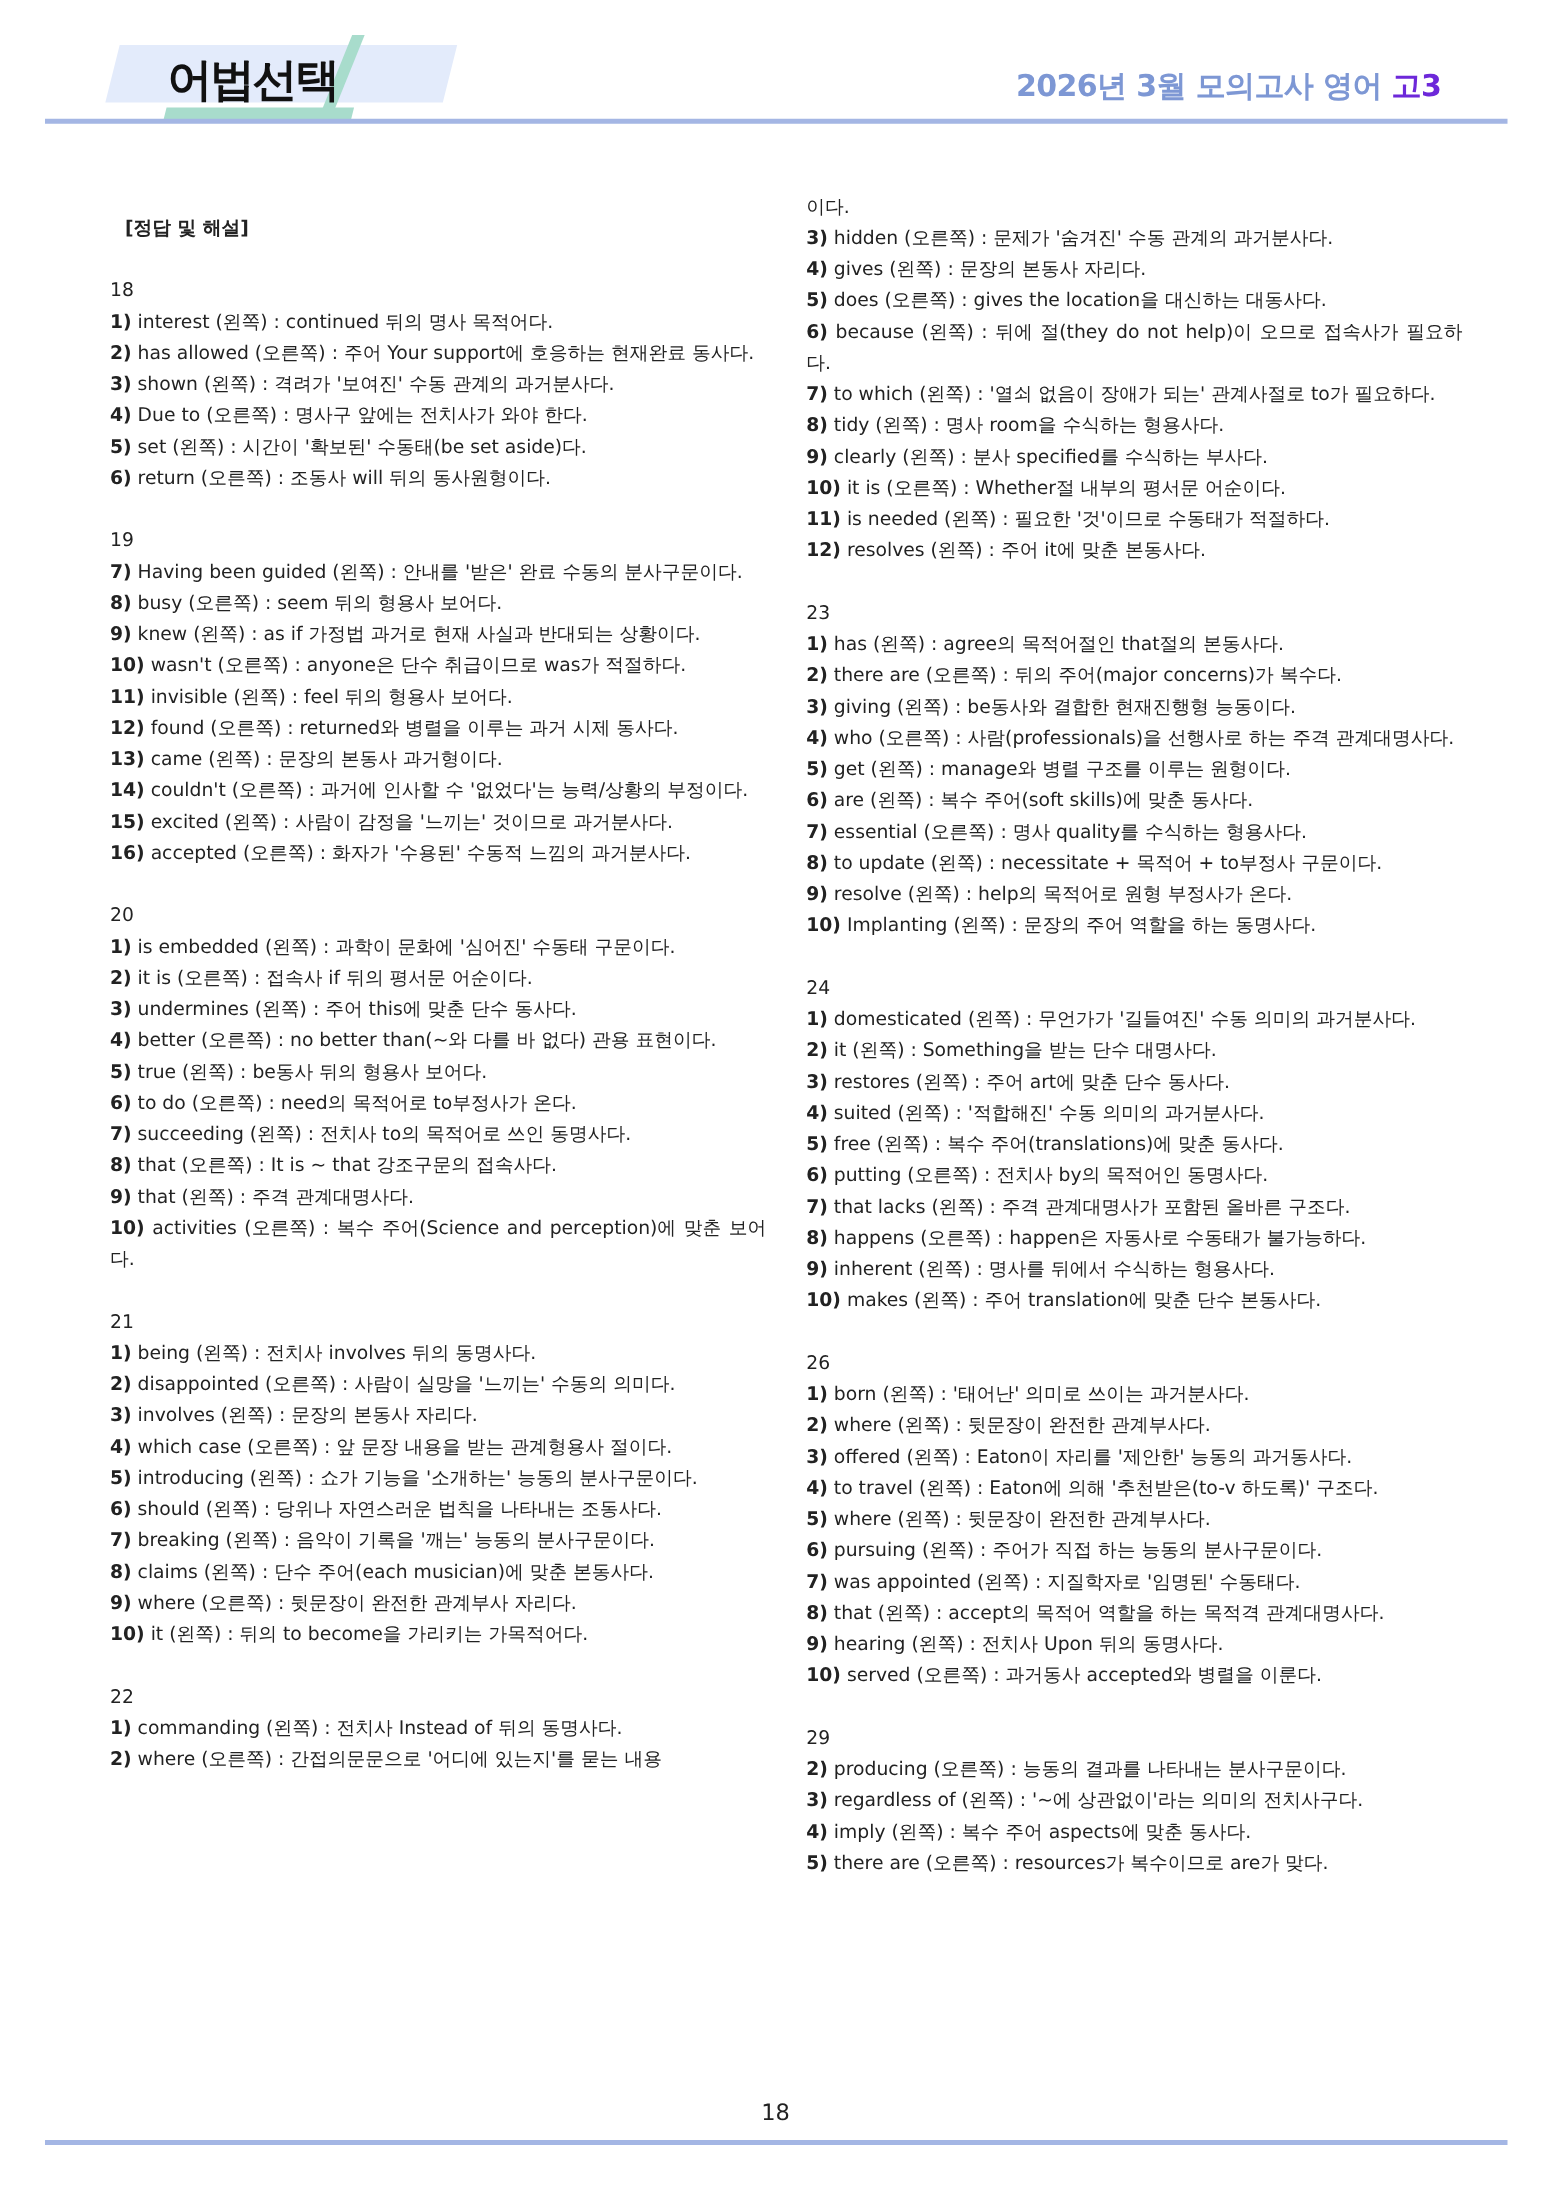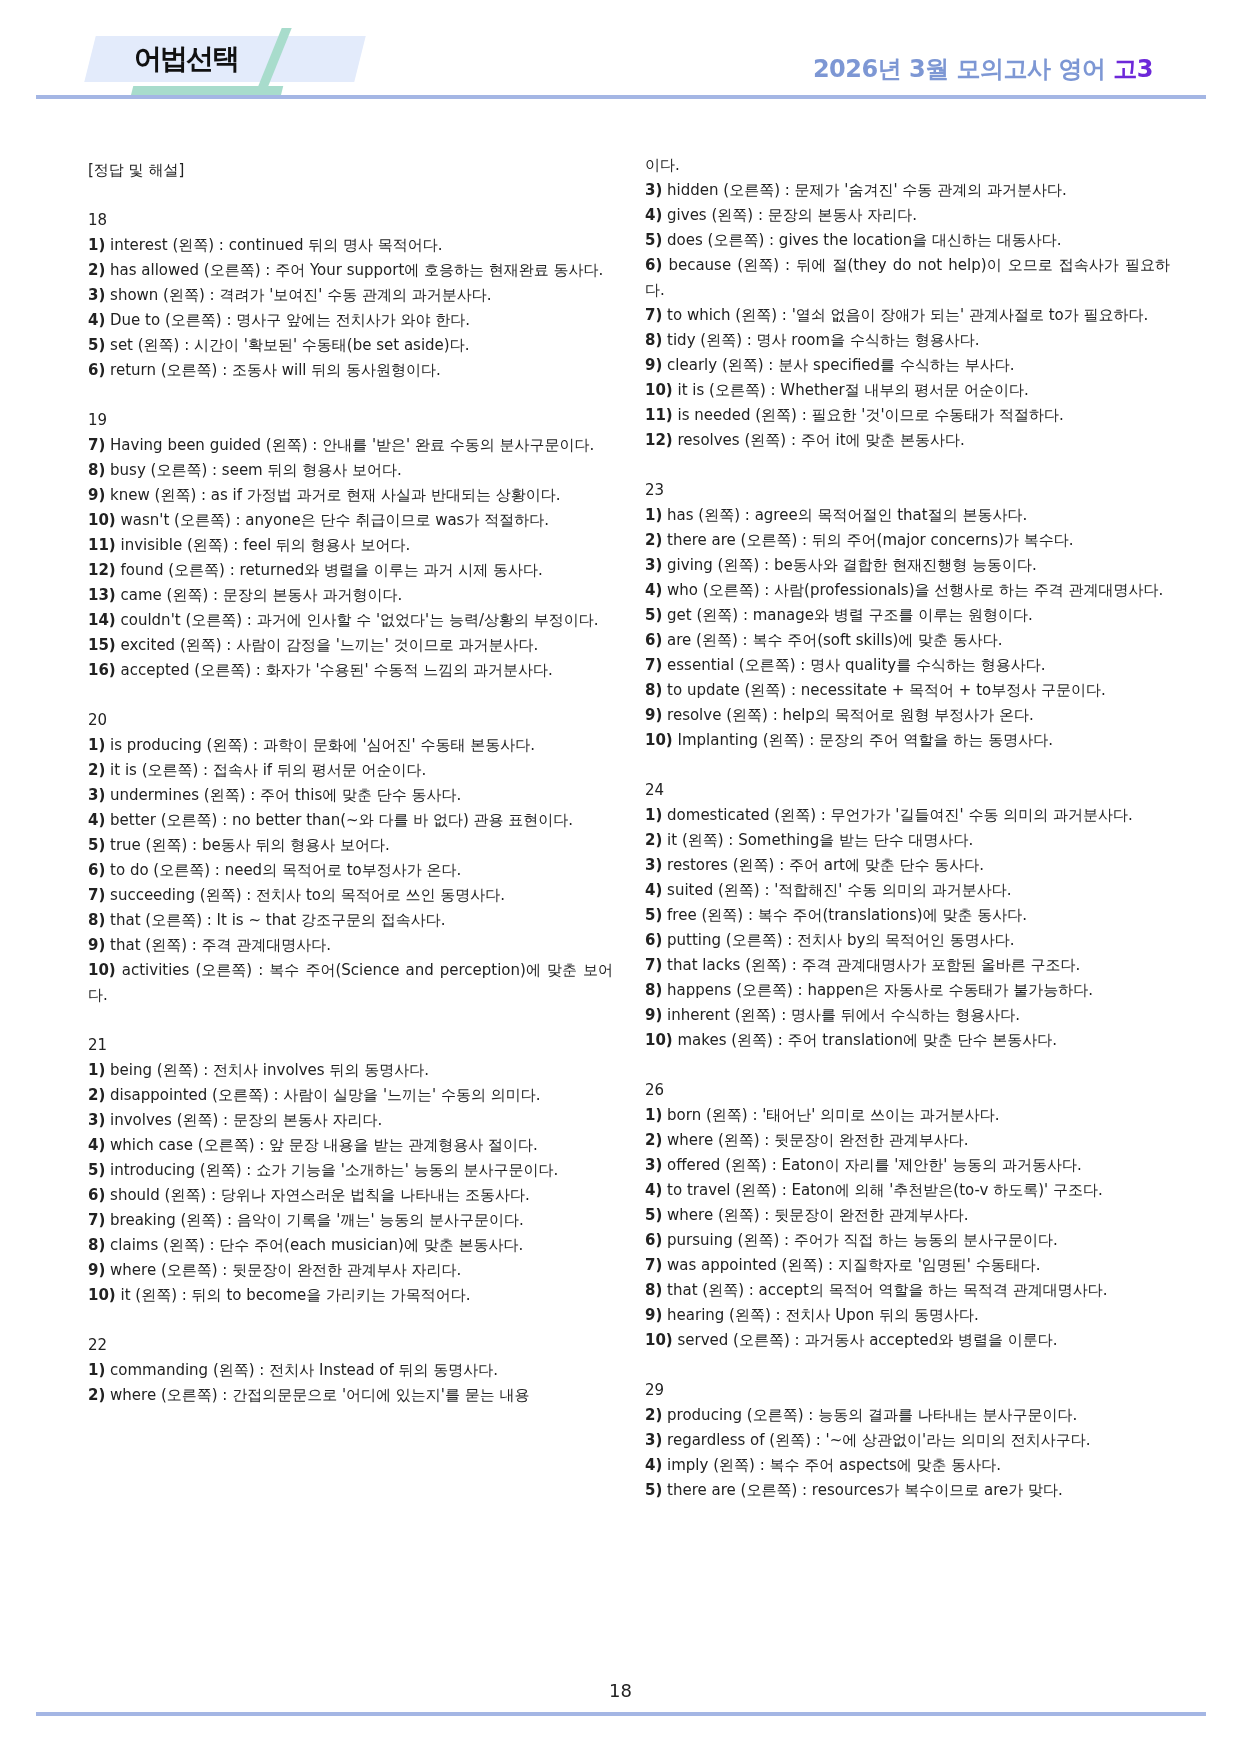--- a/index.html
+++ b/index.html
@@ -19,40 +19,40 @@
   .badge .bg-green {
     position: absolute; left: 42px; top: 58px; width: 150px; height: 10px;
     background: #a8dccc; transform: skewX(-14deg);
   }
   .badge .slash {
     position: absolute; left: 178px; top: 0; width: 10px; height: 68px;
     background: #a8dccc; transform: skewX(-22deg);
   }
   .badge .badge-text {
     position: absolute; left: 44px; top: 12px;
-    font-family: "DejaVu Sans", sans-serif; font-weight: 900; font-size: 28px;
+    font-family: "DejaVu Sans", sans-serif; font-weight: 900; font-size: 36px;
     color: #111; letter-spacing: -2px;
   }
   .exam-title {
     position: absolute; right: 88px; top: 53px;
     font-family: "DejaVu Sans", sans-serif; font-weight: bold; font-size: 24px;
     color: #7d97d4; letter-spacing: -0.5px;
   }
   .exam-title .grade { color: #6d28d9; }
   .rule-top {
     position: absolute; left: 36px; top: 95px; width: 1170px; height: 4px;
     background: #a4b6e4;
   }
   .col {
     position: absolute; top: 158px; width: 525px;
     font-size: 15px; line-height: 25px; text-align: justify;
   }
   .col.left { left: 88px; }
   .col.right { left: 645px; top: 153px; }
-  .heading { margin: 0; }
+  .heading { margin: 12px; font-weight: bold; }
   .section { margin-top: 25px; }
   .section-num { margin: 0; }
   .item { margin: 0; }
   .item b { font-weight: bold; }
   .continuation { margin: 0; }
   .page-number {
     position: absolute; left: 0; width: 1241px; top: 1680px; text-align: center;
     font-size: 18px; color: #222;
   }
   .rule-bottom {
@@ -94,21 +94,21 @@
         <p class="item"><b>10)</b><span> wasn't (오른쪽) : anyone은 단수 취급이므로 was가 적절하다.</span></p>
         <p class="item"><b>11)</b><span> invisible (왼쪽) : feel 뒤의 형용사 보어다.</span></p>
         <p class="item"><b>12)</b><span> found (오른쪽) : returned와 병렬을 이루는 과거 시제 동사다.</span></p>
         <p class="item"><b>13)</b><span> came (왼쪽) : 문장의 본동사 과거형이다.</span></p>
         <p class="item"><b>14)</b><span> couldn't (오른쪽) : 과거에 인사할 수 '없었다'는 능력/상황의 부정이다.</span></p>
         <p class="item"><b>15)</b><span> excited (왼쪽) : 사람이 감정을 '느끼는' 것이므로 과거분사다.</span></p>
         <p class="item"><b>16)</b><span> accepted (오른쪽) : 화자가 '수용된' 수동적 느낌의 과거분사다.</span></p>
       </div>
       <div class="section">
         <p class="section-num">20</p>
-        <p class="item"><b>1)</b><span> is producing (왼쪽) : 과학이 문화에 '심어진' 수동태 본동사다.</span></p>
+        <p class="item"><b>1)</b><span> is embedded (왼쪽) : 과학이 문화에 '심어진' 수동태 구문이다.</span></p>
         <p class="item"><b>2)</b><span> it is (오른쪽) : 접속사 if 뒤의 평서문 어순이다.</span></p>
         <p class="item"><b>3)</b><span> undermines (왼쪽) : 주어 this에 맞춘 단수 동사다.</span></p>
         <p class="item"><b>4)</b><span> better (오른쪽) : no better than(~와 다를 바 없다) 관용 표현이다.</span></p>
         <p class="item"><b>5)</b><span> true (왼쪽) : be동사 뒤의 형용사 보어다.</span></p>
         <p class="item"><b>6)</b><span> to do (오른쪽) : need의 목적어로 to부정사가 온다.</span></p>
         <p class="item"><b>7)</b><span> succeeding (왼쪽) : 전치사 to의 목적어로 쓰인 동명사다.</span></p>
         <p class="item"><b>8)</b><span> that (오른쪽) : It is ~ that 강조구문의 접속사다.</span></p>
         <p class="item"><b>9)</b><span> that (왼쪽) : 주격 관계대명사다.</span></p>
         <p class="item"><b>10)</b><span> activities (오른쪽) : 복수 주어(Science and perception)에 맞춘 보어다.</span></p>
       </div>

